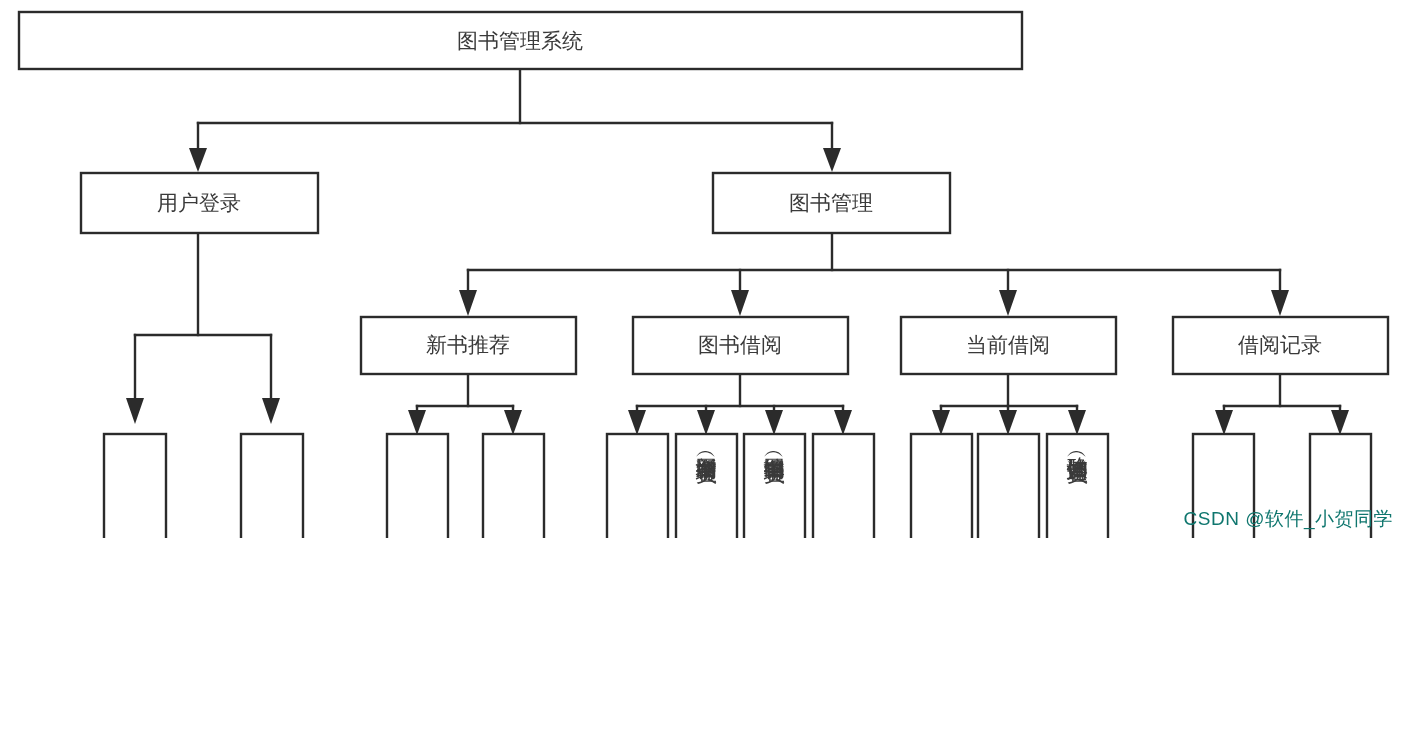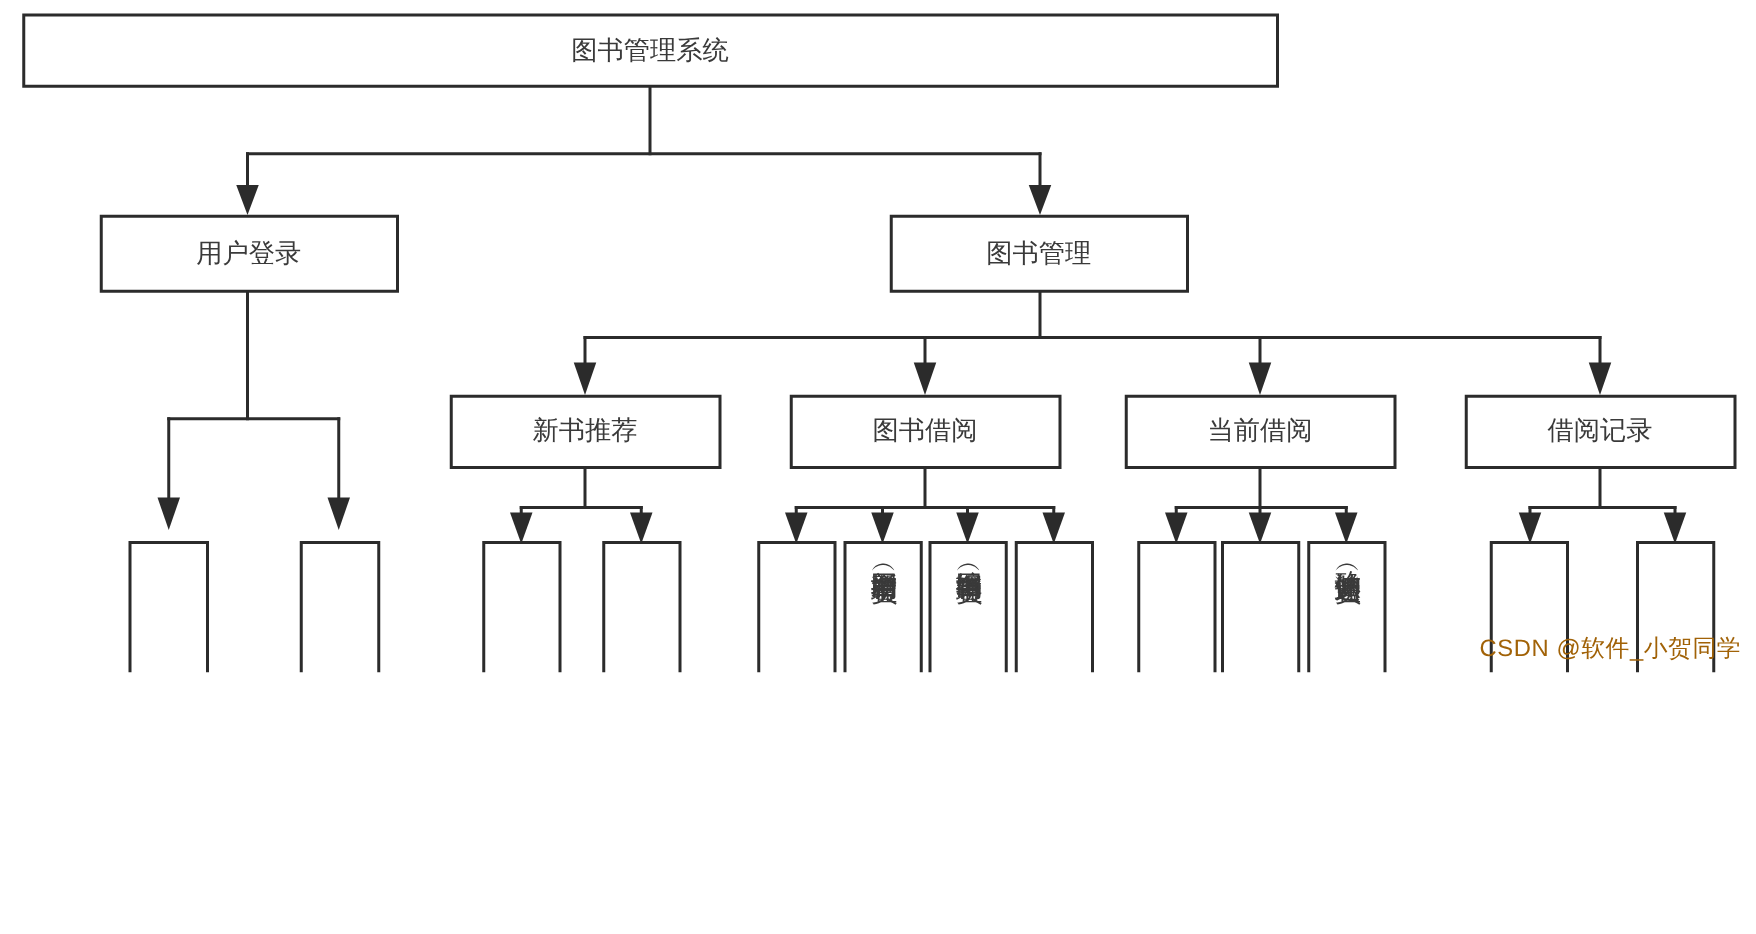--- a/index.html
+++ b/index.html
@@ -60,21 +60,21 @@
     justify-content: flex-start;
     pointer-events: none;
   }
   .vlabel.center {
     justify-content: center;
   }
   .watermark {
     position: absolute;
     right: 12px;
     bottom: 6px;
-    color: #a16207;
+    color: #0f766e;
     font-size: 19px;
     font-family: "Liberation Sans", "DejaVu Sans", sans-serif;
     letter-spacing: 0.5px;
     white-space: nowrap;
   }
 </style>
 </head>
 <body>
 
 <div id="page">

